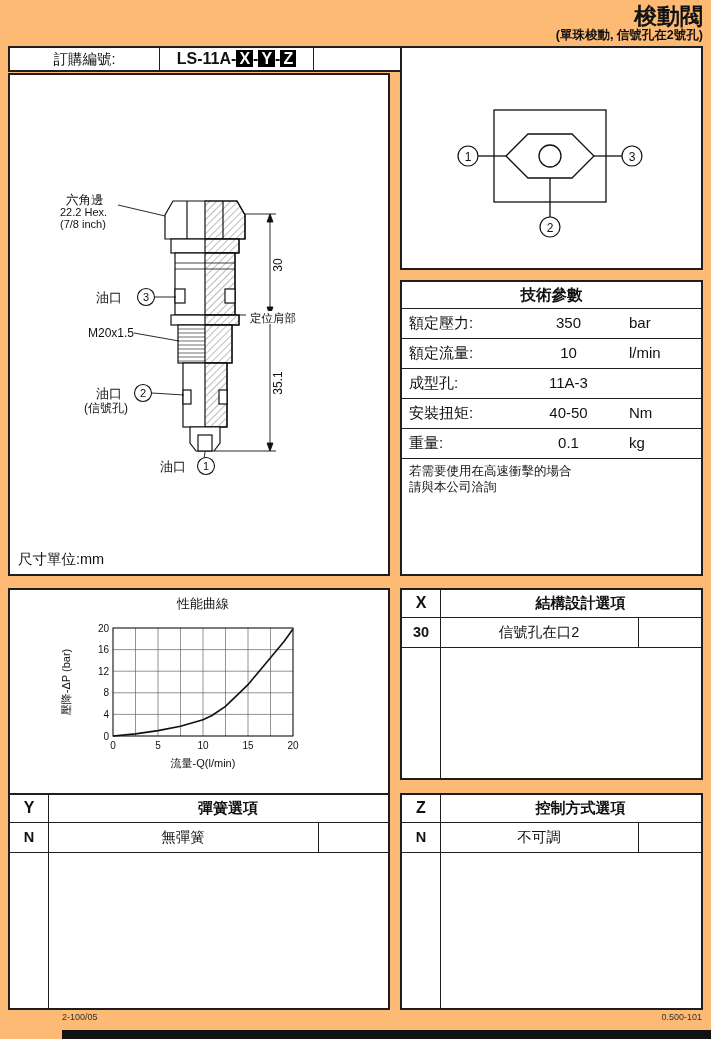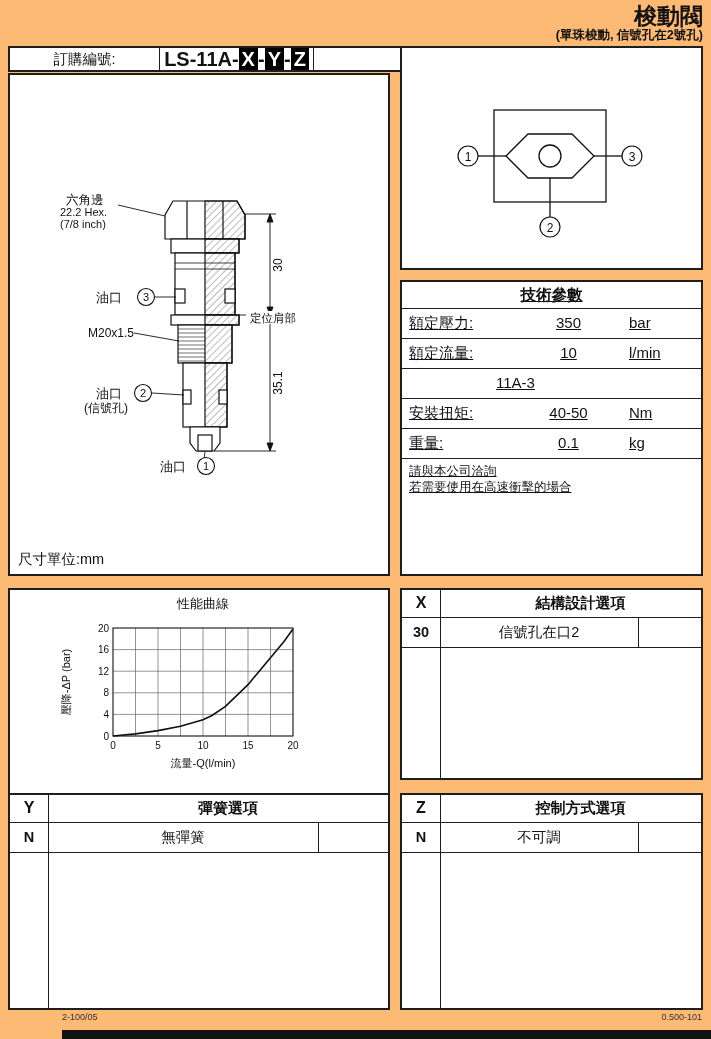--- a/index.html
+++ b/index.html
@@ -12,35 +12,35 @@
   .panel { position:absolute; border:2px solid #1e1e1e; background:#fff; }
 
   .page-title   { position:absolute; top:1px;  right:8px; font-size:23px; font-weight:bold; }
   .page-subtitle{ position:absolute; top:27px; right:8px; font-size:12.5px; font-weight:bold; }
 
   
   .order-box { left:8px; top:46px; width:462px; height:26px; display:flex; }
   .order-label-cell { width:150px; border-right:1.5px solid #1e1e1e; text-align:center;
                       font-size:14.5px; line-height:22px; }
   .order-code-cell  { width:154px; border-right:1.5px solid #1e1e1e; text-align:center;
-                      font-size:20px; font-weight:bold; line-height:22px; white-space:nowrap; }
+                      font-size:16px; font-weight:bold; line-height:22px; white-space:nowrap; }
   .order-empty-cell { flex:1; }
   .inv { background:#000; color:#fff; padding:0 3px; }
 
   
   .drawing-box { left:8px; top:73px; width:382px; height:503px; }
   .drawing-svg { position:absolute; left:0; top:0; width:378px; height:470px; }
   .unit-note   { position:absolute; left:8px; bottom:5px; font-size:14.5px; }
 
   
   .schematic-box { left:400px; top:46px; width:303px; height:224px; }
   .schematic-svg { position:absolute; left:0; top:0; width:299px; height:220px; }
 
   
-  .tech-box   { left:400px; top:280px; width:303px; height:296px;text-decoration:underline; }
+  .tech-box   { left:400px; top:280px; width:303px; height:296px; }
   .tech-title { height:27px; line-height:25px; text-align:center; font-weight:bold;
                 font-size:15.5px; border-bottom:1.5px solid #1e1e1e; }
   .tech-row   { display:flex; height:30px; line-height:28px; border-bottom:1px solid #1e1e1e;
                 font-size:15px; }
   .t-label { width:106px; padding-left:7px; }
   .t-value { flex:1; text-align:center; }
   .t-unit  { width:72px; }
   .tech-note { padding:4px 7px 0 7px; font-size:12.5px; line-height:1.3; }
 
   
@@ -212,36 +212,37 @@
       <span class="t-label">額定壓力:</span>
       <span class="t-value">350</span>
       <span class="t-unit">bar</span>
     </div>
     <div class="tech-row">
       <span class="t-label">額定流量:</span>
       <span class="t-value">10</span>
       <span class="t-unit">l/min</span>
     </div>
     <div class="tech-row">
+      <span class="t-label">成型孔:</span>
       <span class="t-value">11A-3</span>
       <span class="t-unit"></span>
     </div>
     <div class="tech-row">
       <span class="t-label">安裝扭矩:</span>
       <span class="t-value">40-50</span>
       <span class="t-unit">Nm</span>
     </div>
     <div class="tech-row">
       <span class="t-label">重量:</span>
       <span class="t-value">0.1</span>
       <span class="t-unit">kg</span>
     </div>
     <div class="tech-note">
+      <div>若需要使用在高速衝擊的場合</div>
       <div>請與本公司洽詢</div>
-      <div>若需要使用在高速衝擊的場合</div>
     </div>
   </div>
 
   <div class="panel curve-box">
     <svg class="curve-svg" viewBox="0 0 378 188">
       <text x="193" y="18" text-anchor="middle" font-size="13" fill="#111">性能曲線</text>
       <g id="chart-grid">
           <line x1="125.5" y1="38" x2="125.5" y2="146" stroke="#666" stroke-width="0.7"></line>
           <line x1="148" y1="38" x2="148" y2="146" stroke="#666" stroke-width="0.7"></line>
           <line x1="170.5" y1="38" x2="170.5" y2="146" stroke="#666" stroke-width="0.7"></line>

